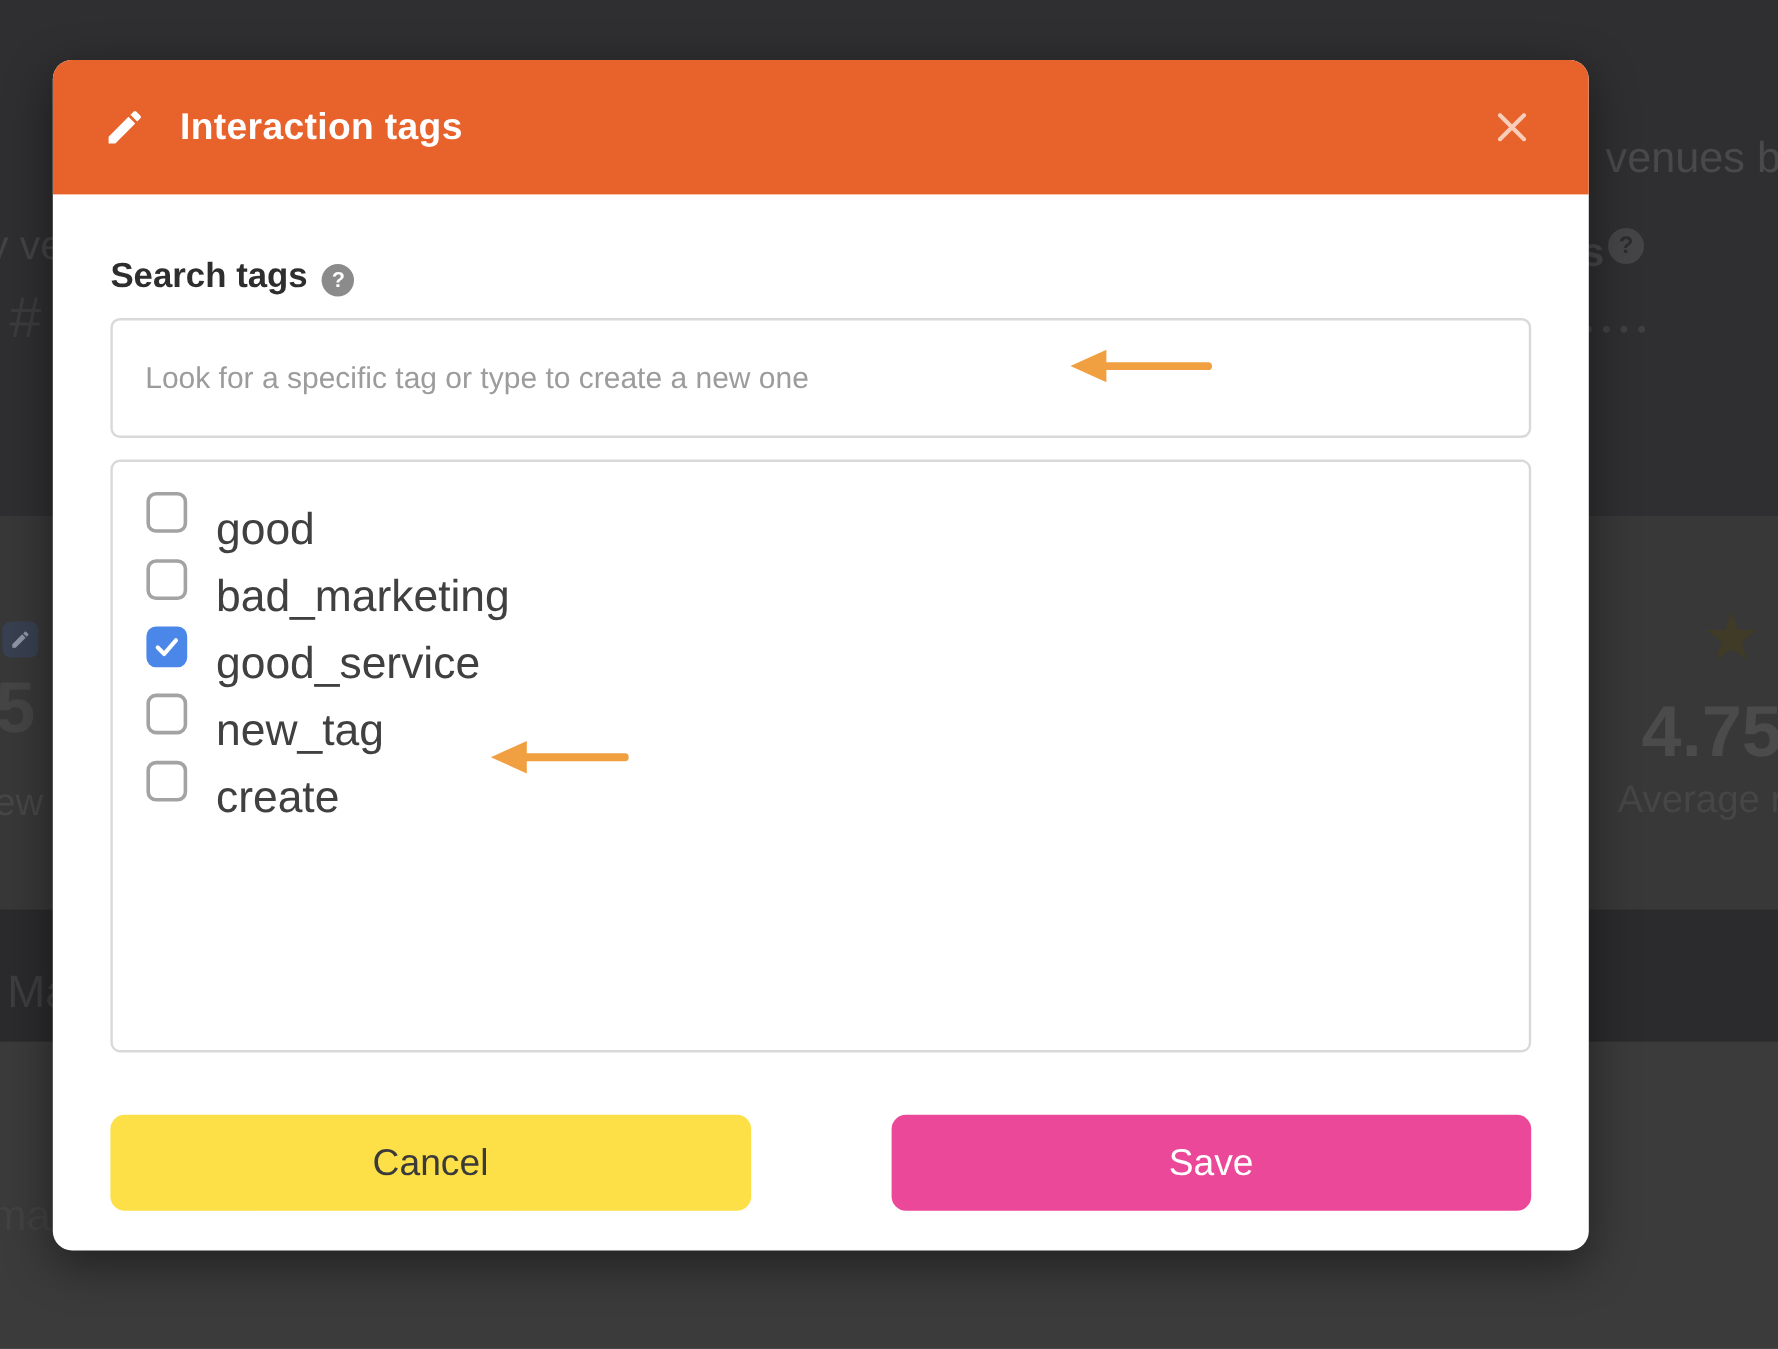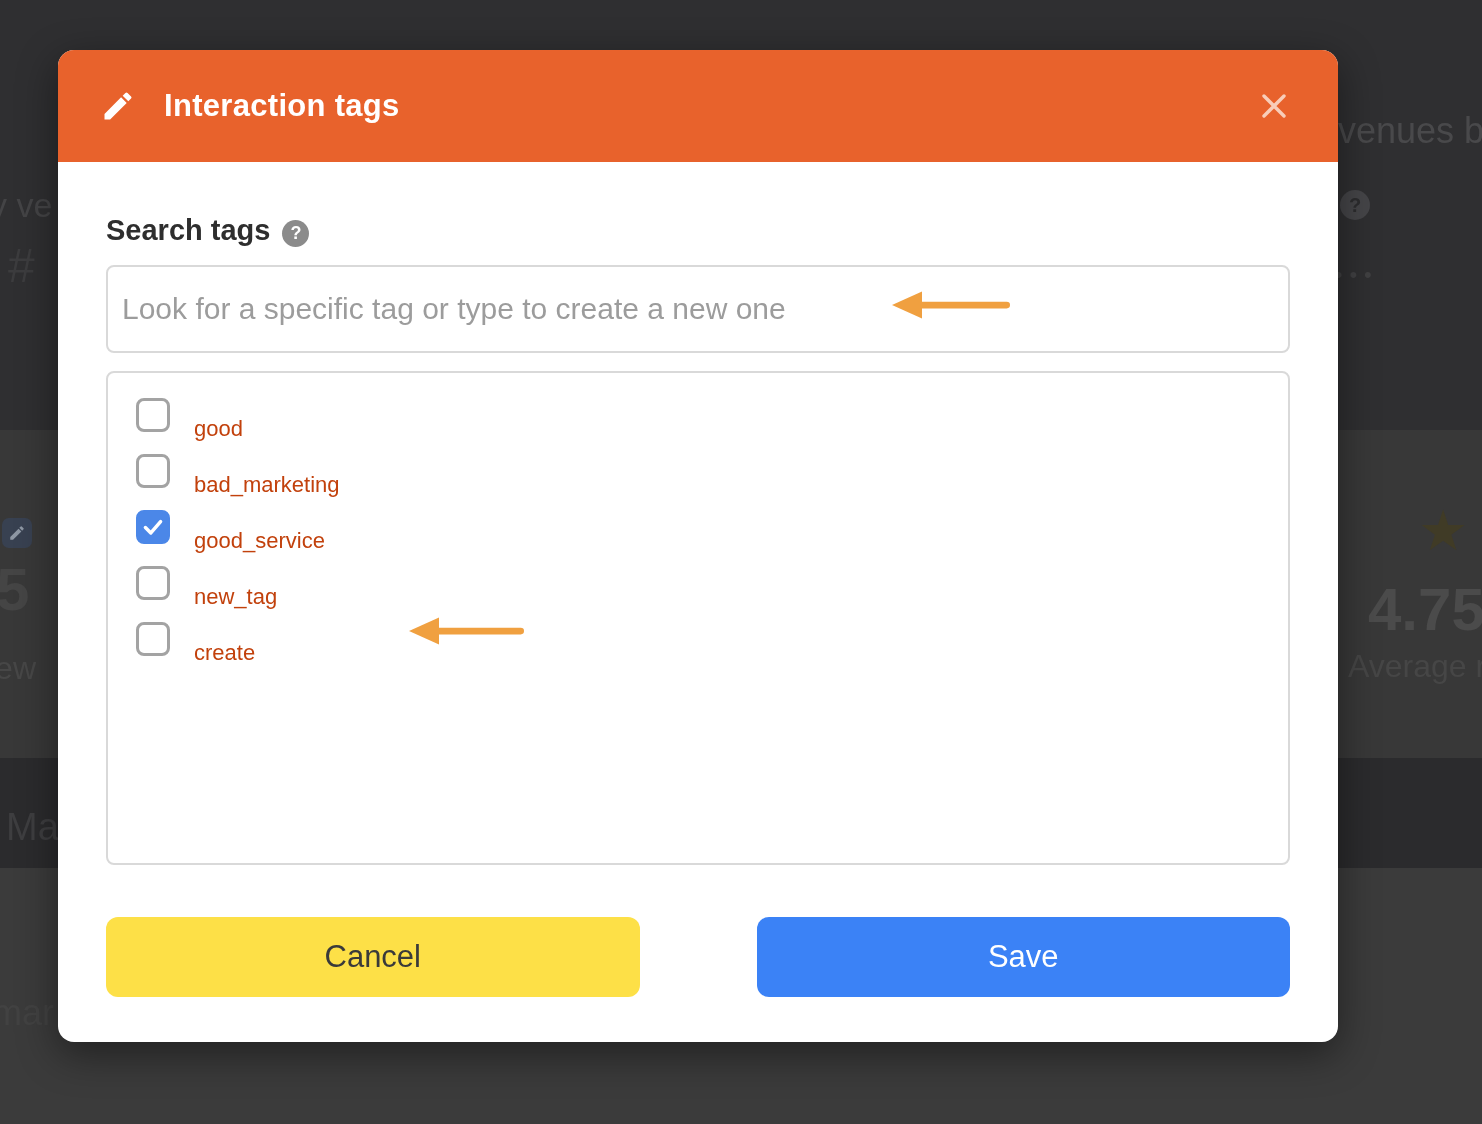--- a/index.html
+++ b/index.html
@@ -29,57 +29,57 @@
   .frag-rev-lab  { left:-12px; top:650px; font-size:32px; color:#474747; }
   .bg-pencil-tile{ position:absolute; left:2px; top:518px; width:30px; height:30px;
                    border-radius:7px; background:#384151; display:flex; align-items:center; justify-content:center; }
   .frag-star     { left:1418px;top:498px; font-size:56px; color:#403B26; }
   .frag-rate-val { left:1368px;top:575px; font-size:60px; font-weight:700; color:#4B4B4B; }
   .frag-rate-lab { left:1348px;top:648px; font-size:32px; color:#464646; }
   .frag-midleft  { left:6px;   top:806px; font-size:38px; color:#3E3E40; }
   .frag-botleft  { left:-8px;  top:992px; font-size:36px; color:#424242; }
 
   
-  .modal { position:absolute; left:58px; top:50px; width:1280px; height:992px;
+  .modal { position:absolute; left:44px; top:50px; width:1280px; height:992px;
            background:#FFFFFF; border-radius:16px; overflow:hidden;
            box-shadow:0 12px 40px rgba(0,0,0,0.45); }
 
   .modal-header { height:112px; background:#E8622C; display:flex; align-items:center; padding:0 42px; }
   .pencil-icon { width:36px; height:36px; display:flex; }
   .modal-title { margin-left:28px; font-size:31px; font-weight:700; color:#FFFFFF; letter-spacing:0.3px; }
   .close-btn { margin-left:auto; width:44px; height:44px; background:transparent; border:none;
                cursor:pointer; display:flex; align-items:center; justify-content:center; }
 
   .modal-body { padding:0 48px; }
 
   .label-row { margin-top:52px; display:flex; align-items:flex-end; }
   .search-label { font-size:29px; font-weight:700; color:#2E2E2E; }
   .help-circle { margin-left:12px; width:27px; height:27px; border-radius:50%; background:#8B8B8B;
                  color:#FFFFFF; font-size:18px; font-weight:700; text-align:center; line-height:27px; cursor:pointer; }
 
-  .search-input { margin-top:18px; width:100%; height:88px; border:2px solid #D9D9D9; border-radius:8px;
-                  padding:0 14px; font-size:30px; color:#333333; outline:none;
+  .search-input { margin-top:18px; width:100%; height:100px; border:2px solid #D9D9D9; border-radius:8px;
+                  padding:0 27px; font-size:25px; color:#333333; outline:none;
                   font-family:"Liberation Sans","DejaVu Sans",sans-serif; }
   .search-input::placeholder { color:#9C9C9C; opacity:1; }
 
   .tag-list { margin-top:18px; width:100%; height:494px; border:2px solid #D9D9D9; border-radius:8px;
               padding:14px 0 0 28px; }
   .tag-row { display:flex; align-items:center; height:56px; cursor:pointer; }
   .cb { width:34px; height:34px; border:3px solid #A3A3A3; border-radius:8px; background:#FFFFFF;
         flex:0 0 34px; display:flex; align-items:center; justify-content:center; }
   .cb svg { display:none; width:26px; height:26px; }
   .cb.checked { background:#4B87E8; border-color:#4B87E8; }
   .cb.checked svg { display:block; }
-  .tag-label { margin-left:24px; font-size:22px; color:#c2410c;margin-top:28px; }
+  .tag-label { margin-left:24px; font-size:37px; color:#404040;margin-top:28px; }
 
   .btn-row { margin-top:52px; display:flex; gap:117px; }
   .btn { flex:1; height:80px; border:none; border-radius:12px; font-size:31px; cursor:pointer;
          font-family:"Liberation Sans","DejaVu Sans",sans-serif; }
   .btn-cancel { background:#fde047; color:#3A3A3A; }
-  .btn-save   { background:#3b82f6; color:#FFFFFF; }
+  .btn-save   { background:#ec4899; color:#FFFFFF; }
 
   
   .arrow { position:absolute; pointer-events:none; }
   .arrow-search { left:892px; top:290px; }
   .arrow-tag    { left:409px; top:616px; }
 </style>
 </head>
 <body>
 
 <div class="stage">

